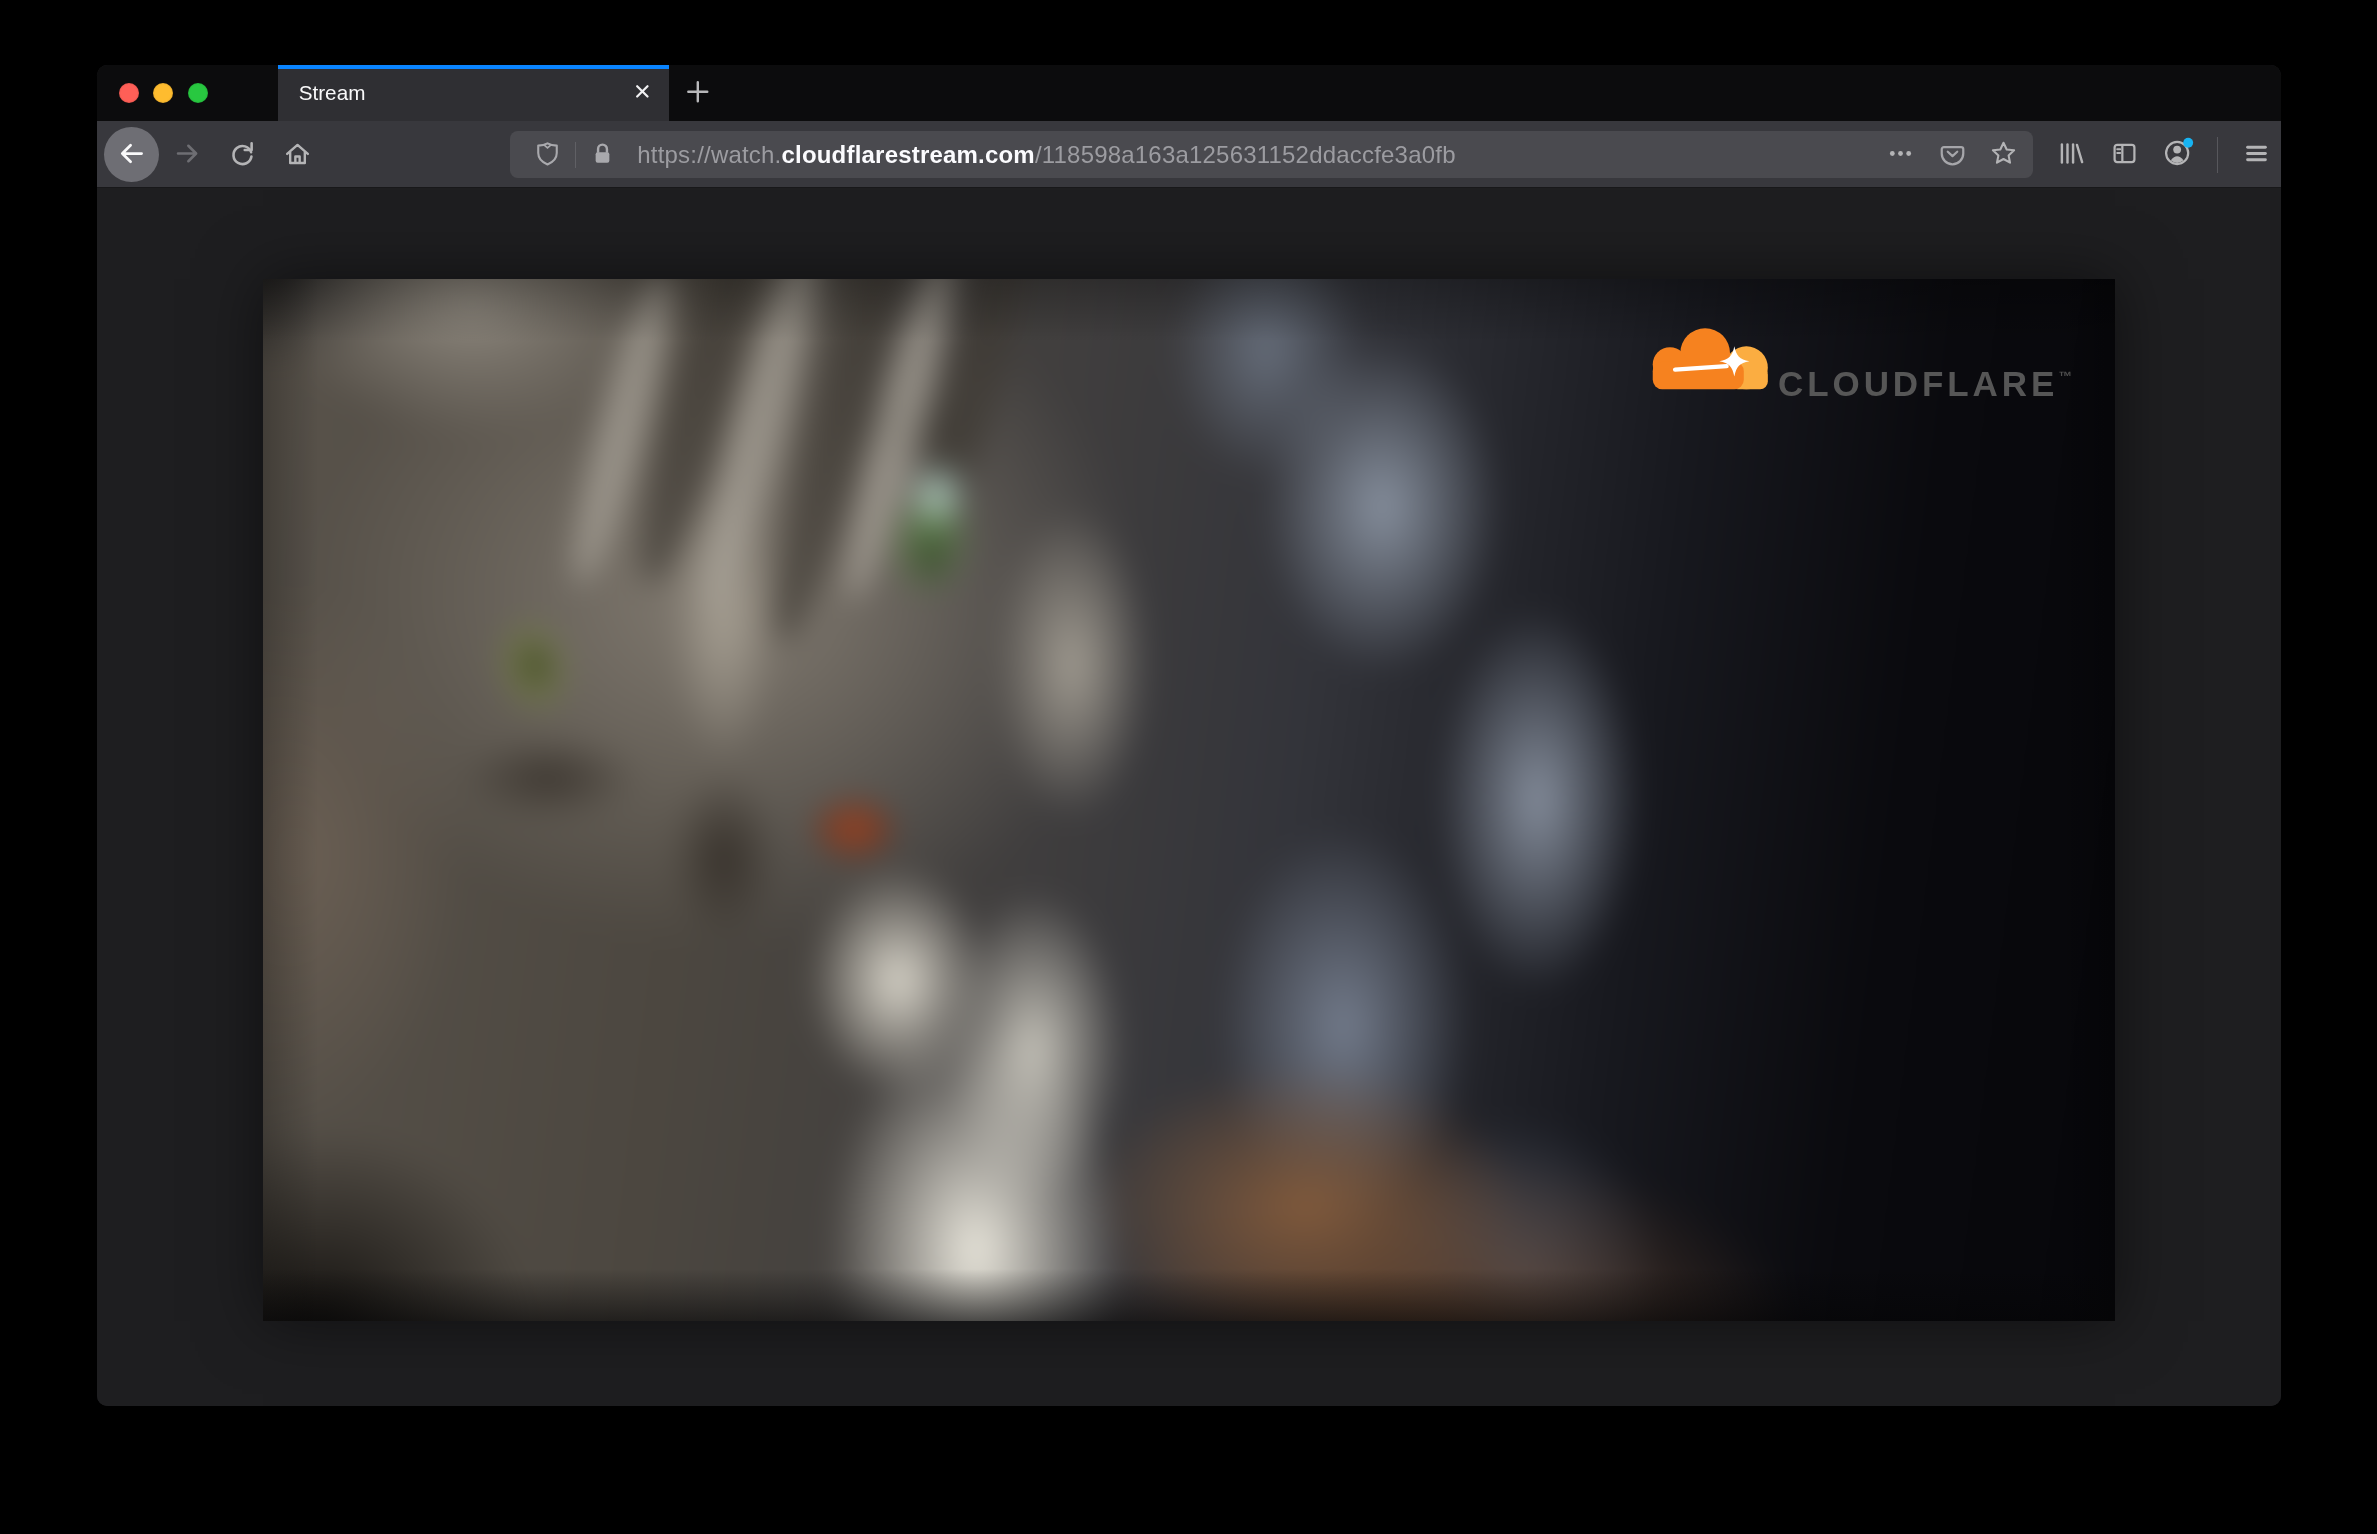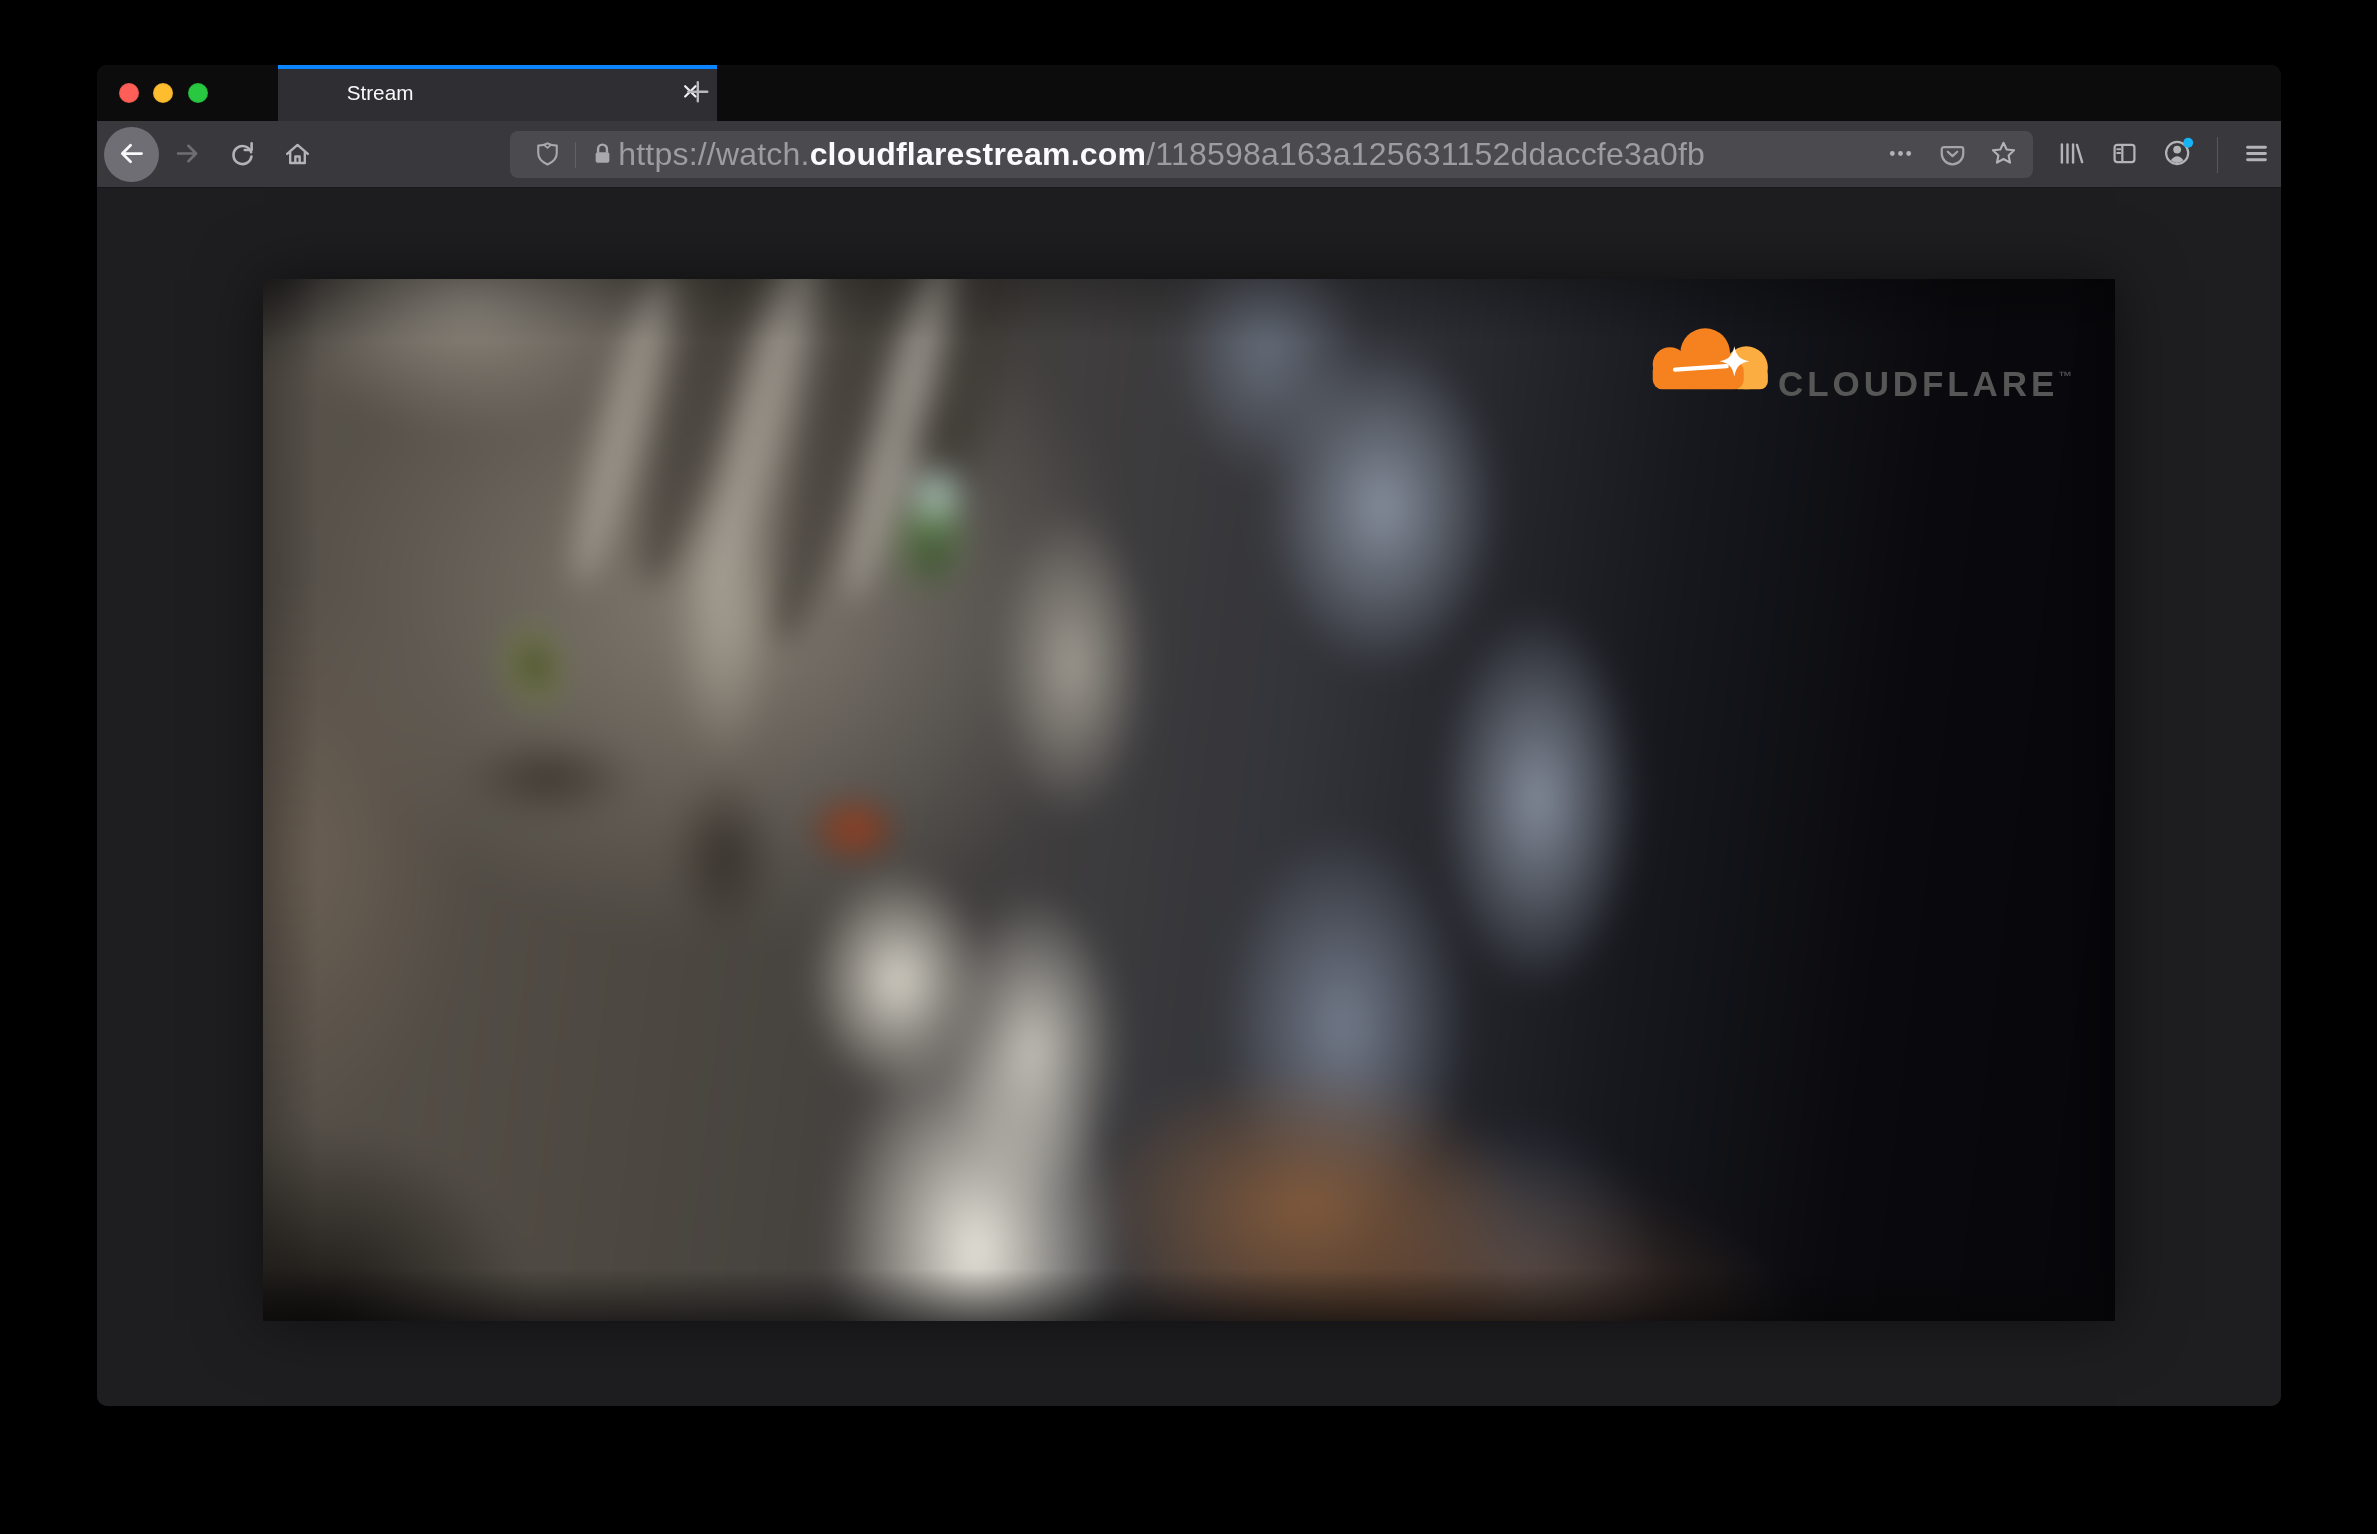--- a/index.html
+++ b/index.html
@@ -14,21 +14,21 @@
     position:absolute;left:97px;top:65px;width:2184px;height:1341px;
     background:#1e1e20;border-radius:10.3px;overflow:hidden;
     box-shadow:0 21.6px 78px rgba(0,0,0,.65);
   }
   
   .tabbar{position:relative;height:56px;background:#0c0c0d;}
   .traffic{position:absolute;left:21.6px;top:0;height:56px;display:flex;align-items:center;gap:14.7px;}
   .tl{width:20px;height:20px;border-radius:50%;box-shadow:inset 0 0 1.7px rgba(0,0,0,.25);border:none;padding:0;}
   .tab{
     position:absolute;left:181px;top:0;width:391px;height:56px;
-    background:#2f2f33;display:flex;align-items:center;padding-left:48px;
+    background:#2f2f33;display:flex;align-items:center;
   }
   .tab::before{
     content:"";position:absolute;left:0;top:0;right:0;height:4.3px;background:var(--accent);
   }
   .tab-title{color:#f9f9fa;font-size:20.7px;padding-left:20.7px;flex:1;white-space:nowrap;}
   .tab-close{width:29px;height:29px;margin-right:12px;display:flex;align-items:center;justify-content:center;background:transparent;border:none;padding:0;}
   .newtab{
     position:absolute;left:580px;top:0;width:41px;height:56px;
     display:flex;align-items:center;justify-content:center;background:transparent;border:none;padding:0;
   }
@@ -37,21 +37,21 @@
   .navbtn{position:absolute;top:18px;width:31px;height:31px;display:flex;align-items:center;justify-content:center;background:transparent;border:none;padding:0;}
   .backbtn{position:absolute;left:6.9px;top:6px;width:55px;height:55px;border-radius:50%;
     background:#6e6e74;display:flex;align-items:center;justify-content:center;border:none;padding:0;}
   .fwd{left:75px;} .reload{left:130px;} .home{left:185px;}
   .addressbar{
     position:absolute;left:413px;top:10.3px;width:1523px;height:47px;
     background:#4a4a4f;border-radius:7.8px;display:flex;align-items:center;box-sizing:border-box;
     padding-left:22.4px;padding-right:13.8px;
   }
   .ab-divider{width:0.9px;height:26px;background:#606065;margin:0 12px;}
-  .urltext{flex:1;font-size:32px;color:#9c9ca1;white-space:nowrap;overflow:hidden;margin-left:1px;letter-spacing:0.2px;}
+  .urltext{flex:1;font-size:24px;color:#9c9ca1;white-space:nowrap;overflow:hidden;margin-left:20px;letter-spacing:0.2px;}
   .urltext .domain{color:#fbfbfe;font-weight:700;}
   .ab-ico{width:31px;height:31px;display:flex;align-items:center;justify-content:center;background:transparent;border:none;padding:0;margin-left:20.7px;}
   .nav-right{position:absolute;right:8.6px;top:0;height:67px;display:flex;align-items:center;gap:23px;}
   .nr-divider{width:1.7px;height:36px;background:#57575c;}
   
   .content{position:relative;height:1218px;background:#1e1e20;}
   .video{
     position:absolute;left:166px;top:91px;width:1852px;height:1042px;
     background:#08080a;overflow:hidden;box-shadow:0 0 60px rgba(0,0,0,.5);
   }

